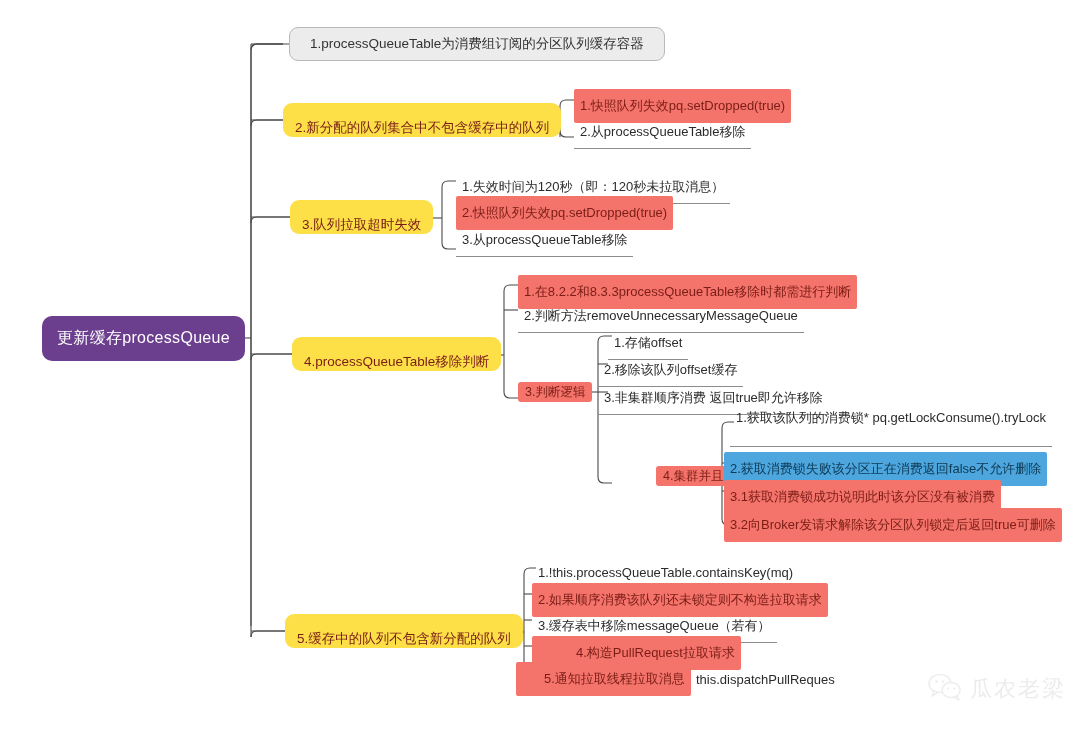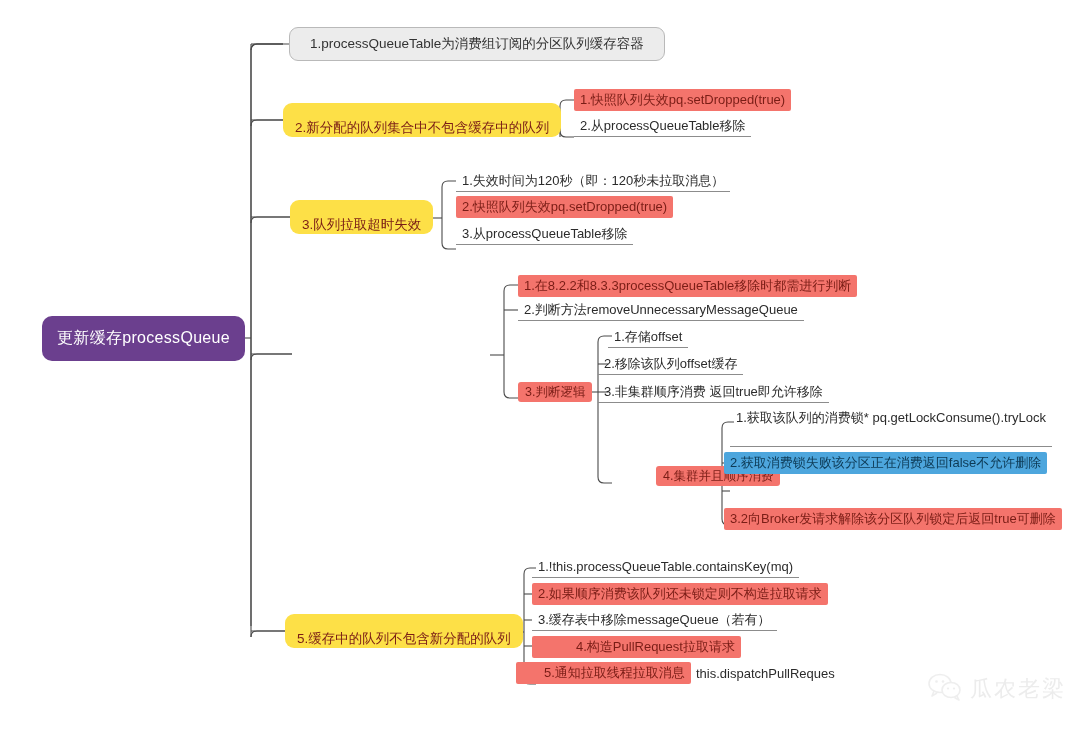--- a/index.html
+++ b/index.html
@@ -40,21 +40,21 @@
 
   
   .node.chip-red{
     background:#f4746c;border-radius:3px;color:#7a1d16;
     font-size:12.5px;display:flex;align-items:center;justify-content:center;
     padding:0 7px;height:20px;
   }
 
   
   .node.leaf{
-    font-size:13px;color:#2b2b2b;height:22px;
+    font-size:13px;color:#2b2b2b;height:34px;
     display:flex;align-items:center;padding:0 6px;
   }
   .node.leaf.underline{border-bottom:1px solid #8c8c8c;}
   .node.leaf.hl-red{background:#f4746c;color:#7a1d16;border-radius:2px;border-bottom:none;}
   .node.leaf.hl-blue{background:#4da6dd;color:#0d3a55;border-radius:2px;border-bottom:none;}
   .node.leaf.plain{border-bottom:none;}
   .node.leaf.two-line{height:38px;align-items:flex-start;justify-content:center;line-height:17px;}
   .node.leaf.two-line span{display:block;}
 
   .watermark{
@@ -169,20 +169,23 @@
   <div class="node leaf underline" style="left:456px;top:170px;">
     <span>1.失效时间为120秒（即：120秒未拉取消息）</span>
   </div>
   <div class="node leaf hl-red" style="left:456px;top:196px;">
     <span>2.快照队列失效pq.setDropped(true)</span>
   </div>
   <div class="node leaf underline" style="left:456px;top:223px;justify-content:center;">
     <span>3.从processQueueTable移除</span>
   </div>
 
+  <div class="node pill-red" style="left:292px;top:337px;">
+    <span>4.processQueueTable移除判断</span>
+  </div>
   <div class="node leaf hl-red" style="left:518px;top:275px;">
     <span>1.在8.2.2和8.3.3processQueueTable移除时都需进行判断</span>
   </div>
   <div class="node leaf underline" style="left:518px;top:299px;">
     <span>2.判断方法removeUnnecessaryMessageQueue</span>
   </div>
   <div class="node chip-red" style="left:518px;top:382px;">
     <span>3.判断逻辑</span>
   </div>
 
@@ -198,20 +201,23 @@
   <div class="node chip-red" style="left:628px;top:466px;margin-left:28px;">
     <span>4.集群并且顺序消费</span>
   </div>
 
   <div class="node leaf underline two-line" style="left:730px;top:409px;">
     <span>1.获取该队列的消费锁</span>
     <span>* pq.getLockConsume().tryLock</span>
   </div>
   <div class="node leaf hl-blue" style="left:724px;top:452px;">
     <span>2.获取消费锁失败该分区正在消费返回false不允许删除</span>
+  </div>
+  <div class="node leaf hl-red" style="left:724px;top:480px;">
+    <span>3.1获取消费锁成功说明此时该分区没有被消费</span>
   </div>
   <div class="node leaf hl-red" style="left:724px;top:508px;">
     <span>3.2向Broker发请求解除该分区队列锁定后返回true可删除</span>
   </div>
 
   <div class="node pill-red" style="left:285px;top:614px;">
     <span>5.缓存中的队列不包含新分配的队列</span>
   </div>
   <div class="node leaf underline" style="left:532px;top:556px;">
     <span>1.!this.processQueueTable.containsKey(mq)</span>

